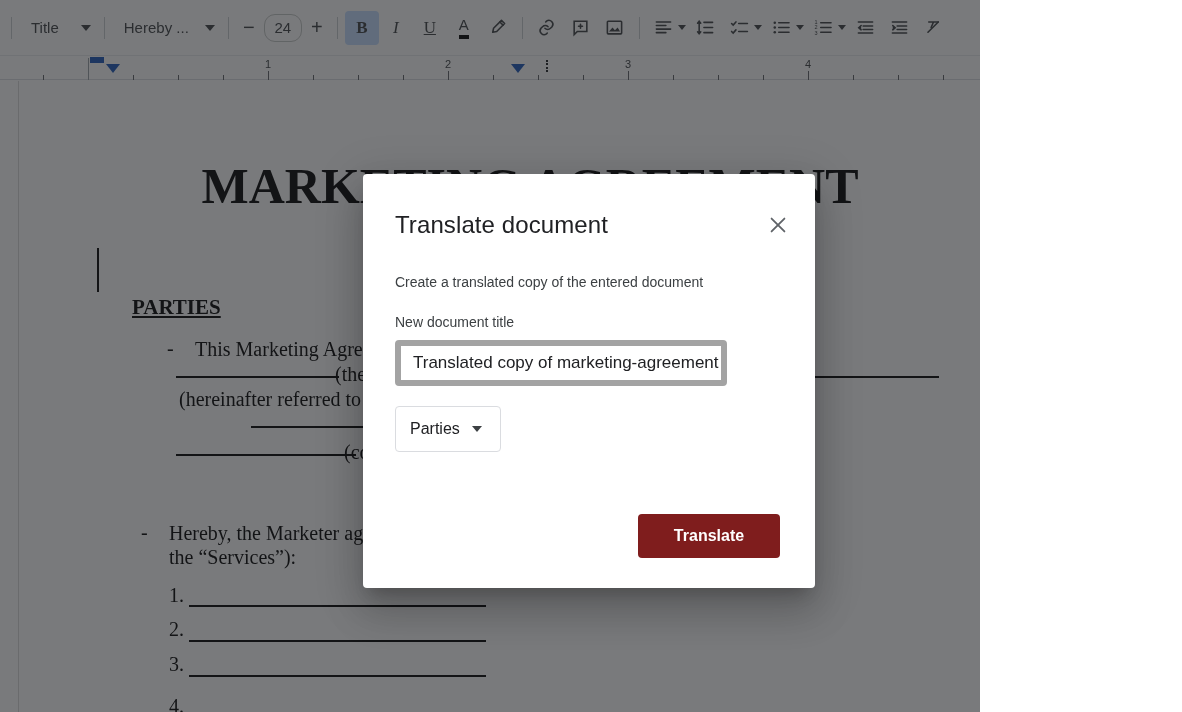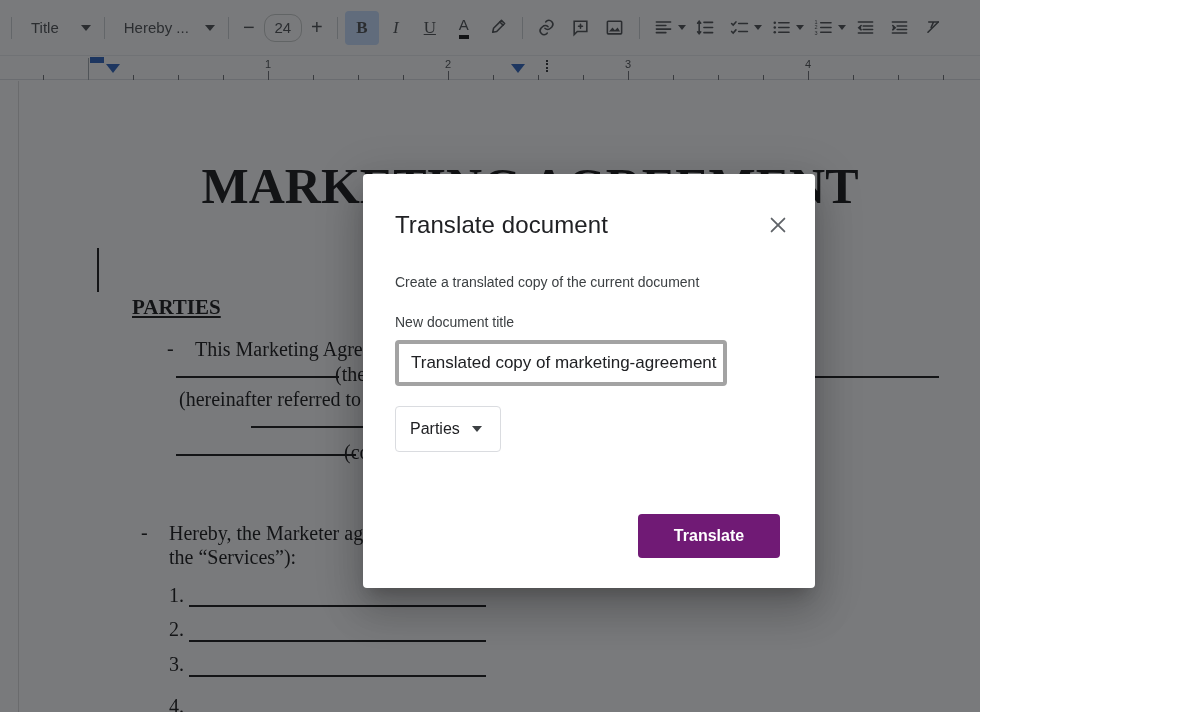--- a/index.html
+++ b/index.html
@@ -267,21 +267,21 @@
   .dlg-label {
     position: absolute;
     left: 32px; top: 140px;
     font-size: 14px;
     color: #3c4043;
   }
   .dlg-input {
     position: absolute;
     left: 32px; top: 166px;
     width: 332px; height: 46px;
-    border: 4px solid #a3a3a3;
+    border: 6px solid #a3a3a3;
     border-radius: 4px;
     background: #fff;
     font-size: 17px;
     color: #202124;
     padding: 6px 12px;
     font-family: "Liberation Sans", sans-serif;
     overflow: hidden;
     white-space: nowrap;
     display: flex; align-items: center;
   }
@@ -316,21 +316,21 @@
     font-size: 16px;
     font-weight: bold;
     display: flex; align-items: center; justify-content: center;
   }
   .btn-translate {
     position: absolute;
     left: 275px; top: 340px;
     width: 142px; height: 44px;
     border: none;
     border-radius: 4px;
-    background: #701a75;
+    background: #7f1d1d;
     color: #ffffff;
     font-size: 16px;
     font-weight: bold;
     display: flex; align-items: center; justify-content: center;
   }
 </style>
 </head>
 <body>
 
 <div id="app">
@@ -580,21 +580,21 @@
     <div class="dlg-title">Translate document</div>
 
     <div class="dlg-close">
       <span>
         <svg width="22" height="22" viewBox="0 0 24 24" stroke="#5f6368" stroke-width="2" stroke-linecap="round">
           <path d="M5 5l14 14M19 5L5 19"></path>
         </svg>
       </span>
     </div>
 
-    <div class="dlg-sub">Create a translated copy of the current document</div>
+    <div class="dlg-sub">Create a translated copy of the entered document</div>
     <div class="dlg-label">New document title</div>
 
     <div class="dlg-input">Translated copy of marketing-agreement</div>
 
     <div class="dlg-select">
       <span>Parties</span>
       <span class="sel-caret"></span>
     </div>
 
     <div class="btn-translate">Translate</div>

